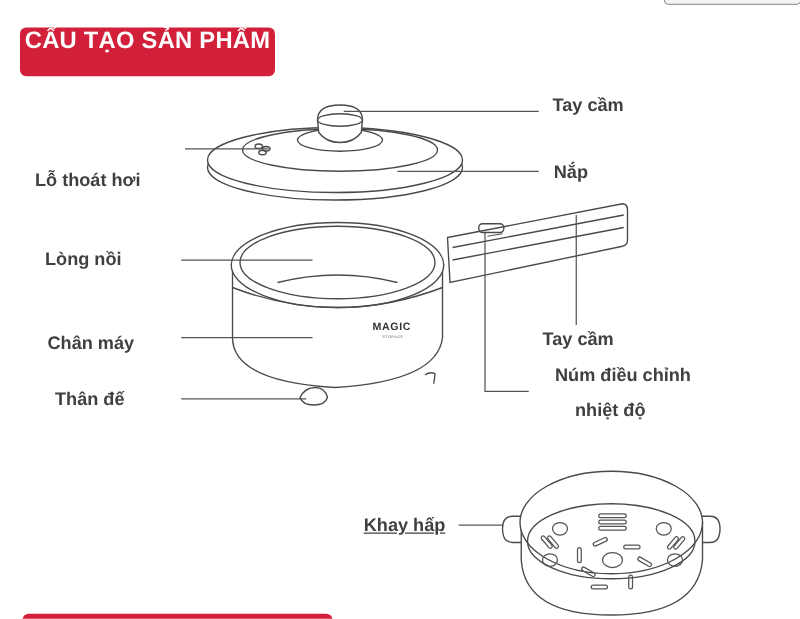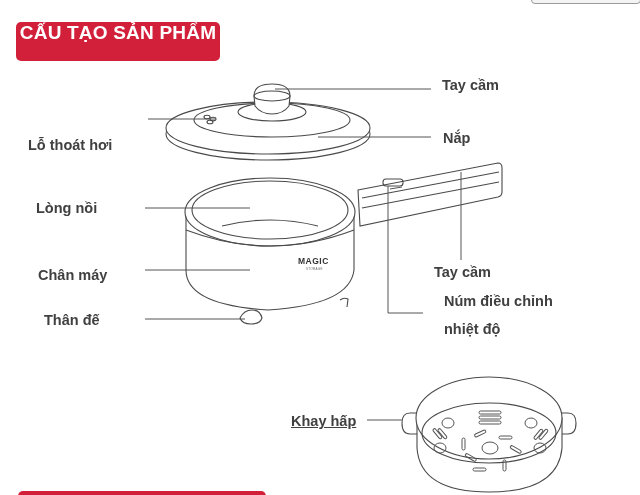--- a/index.html
+++ b/index.html
@@ -117,16 +117,16 @@
 </svg>
 
 <div class="label" style="left:442px; top:76px;">Tay cầm</div>
 <div class="label" style="left:28px; top:109px;margin-top:27px;">Lỗ thoát hơi</div>
 <div class="label" style="left:443px; top:129px;text-align:right;">Nắp</div>
 <div class="label" style="left:36px; top:199px;">Lòng nồi</div>
 <div class="label" style="left:38px; top:266px;">Chân máy</div>
 <div class="label" style="left:434px; top:263px;">Tay cầm</div>
 <div class="label" style="left:44px; top:311px;">Thân đế</div>
 <div class="label" style="left:444px; top:292px;">Núm điều chỉnh</div>
-<div class="label" style="left:444px; top:320px;">nhiệt độ</div>
+<div class="label" style="left:460px; top:320px;">nhiệt độ</div>
 <div class="label" style="left:291px; top:412px;text-decoration:underline;">Khay hấp</div>
 
 <div class="footer-badge"></div>
 
 </body></html>

